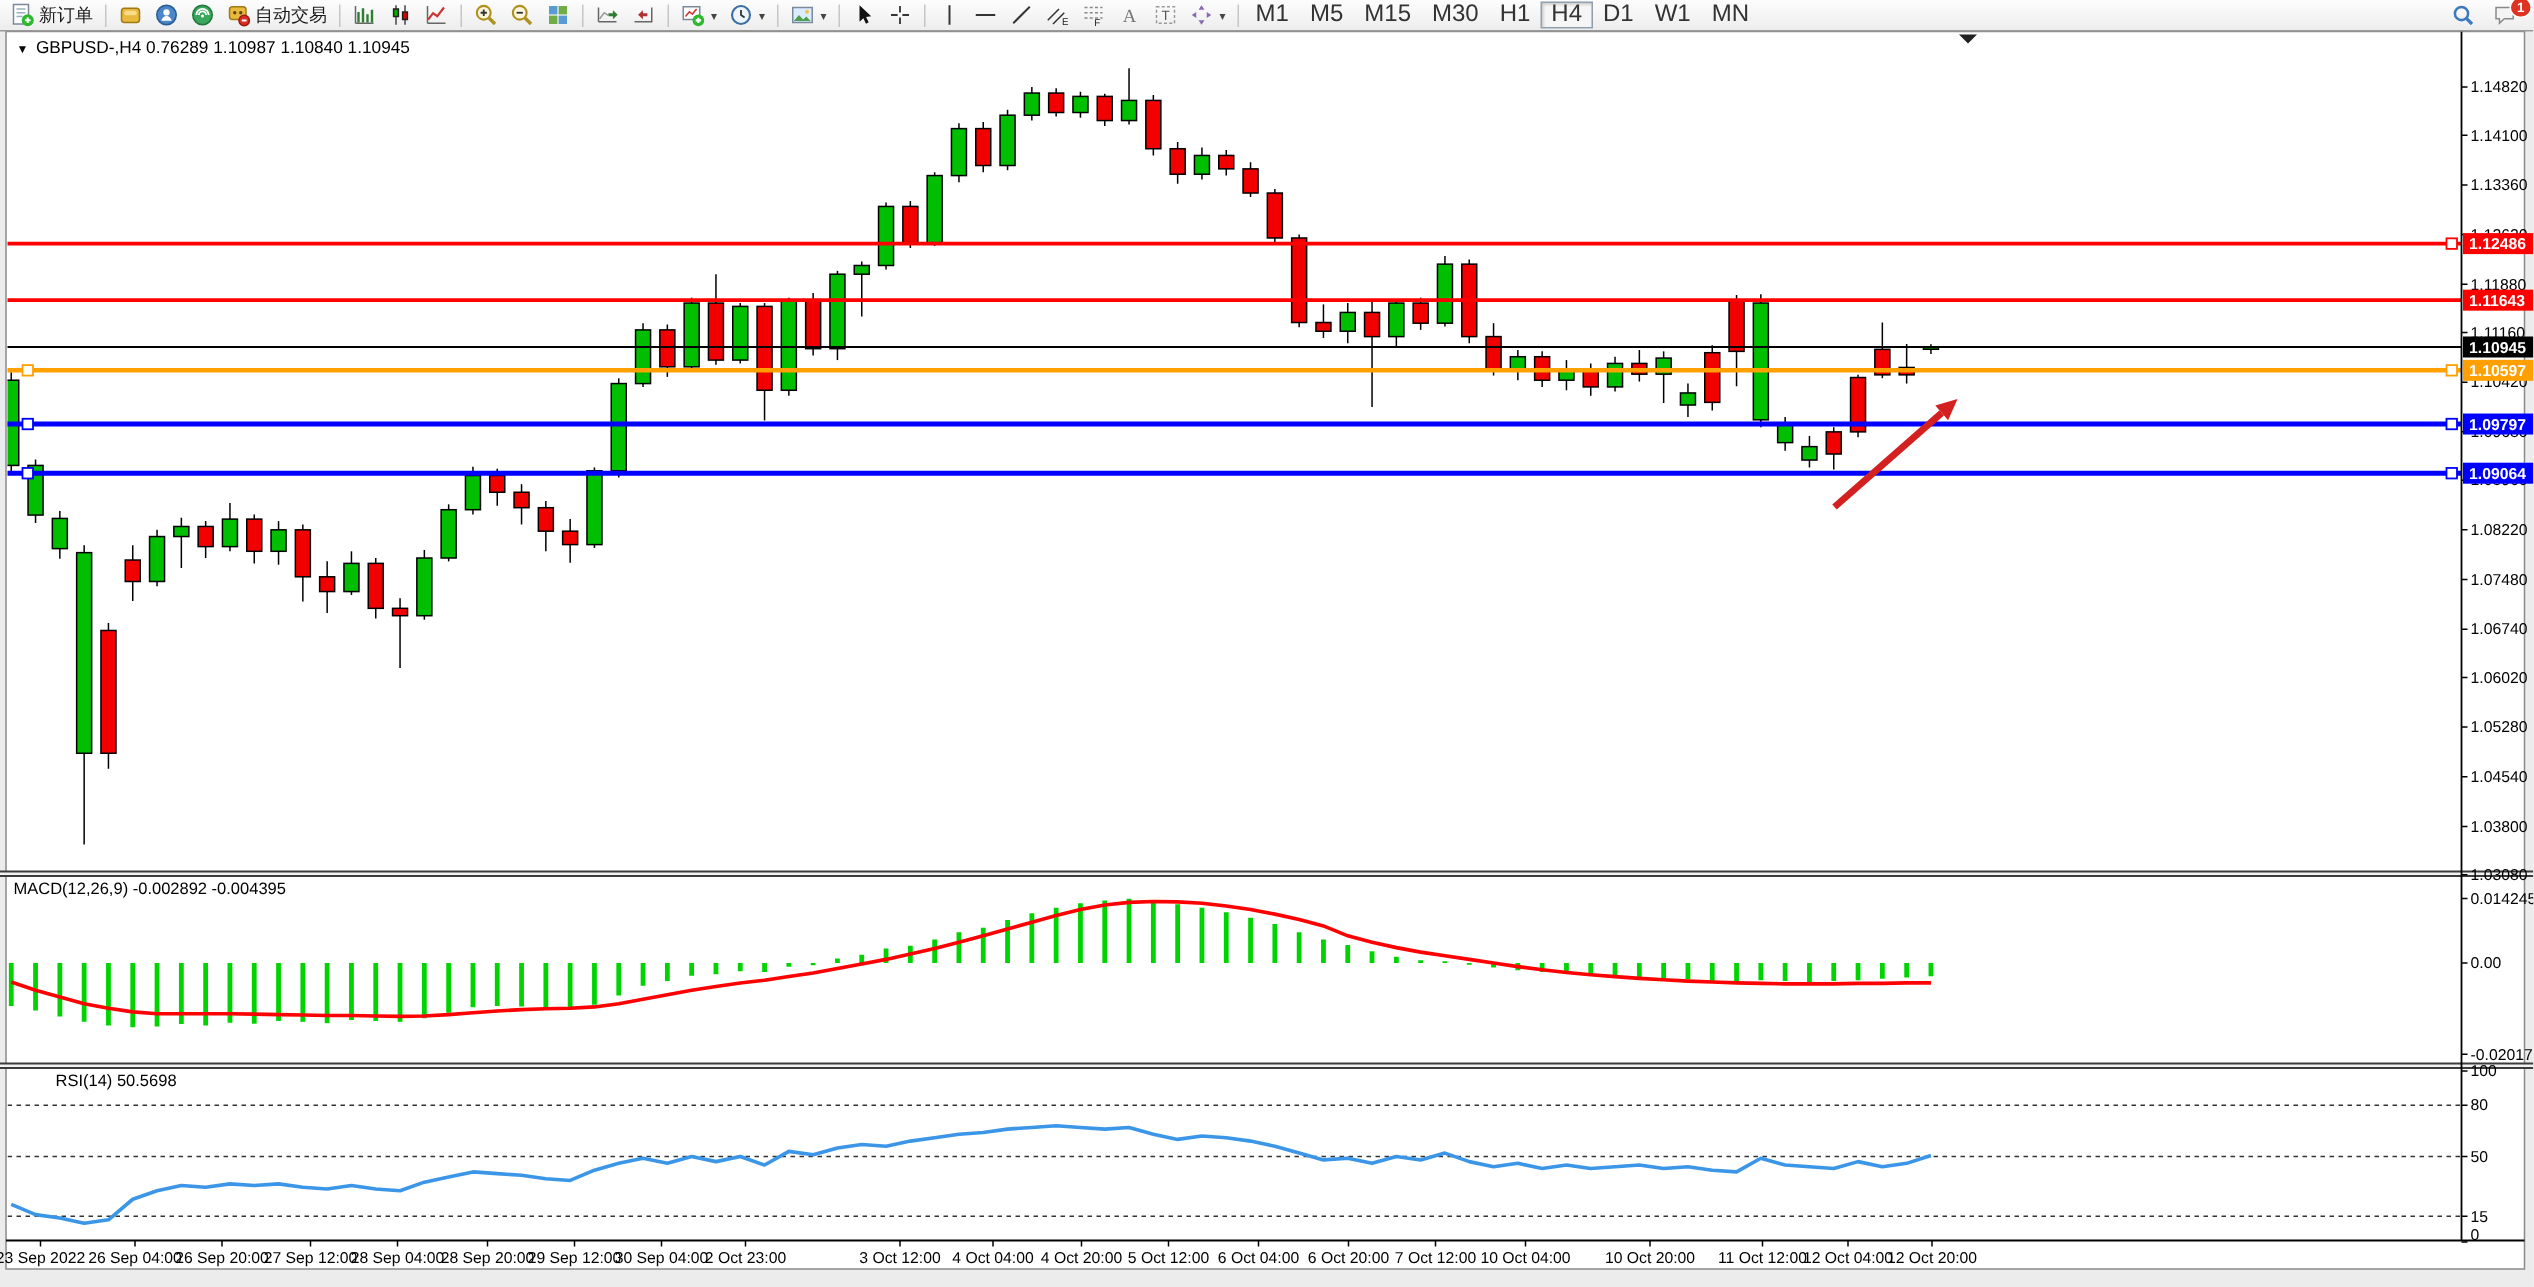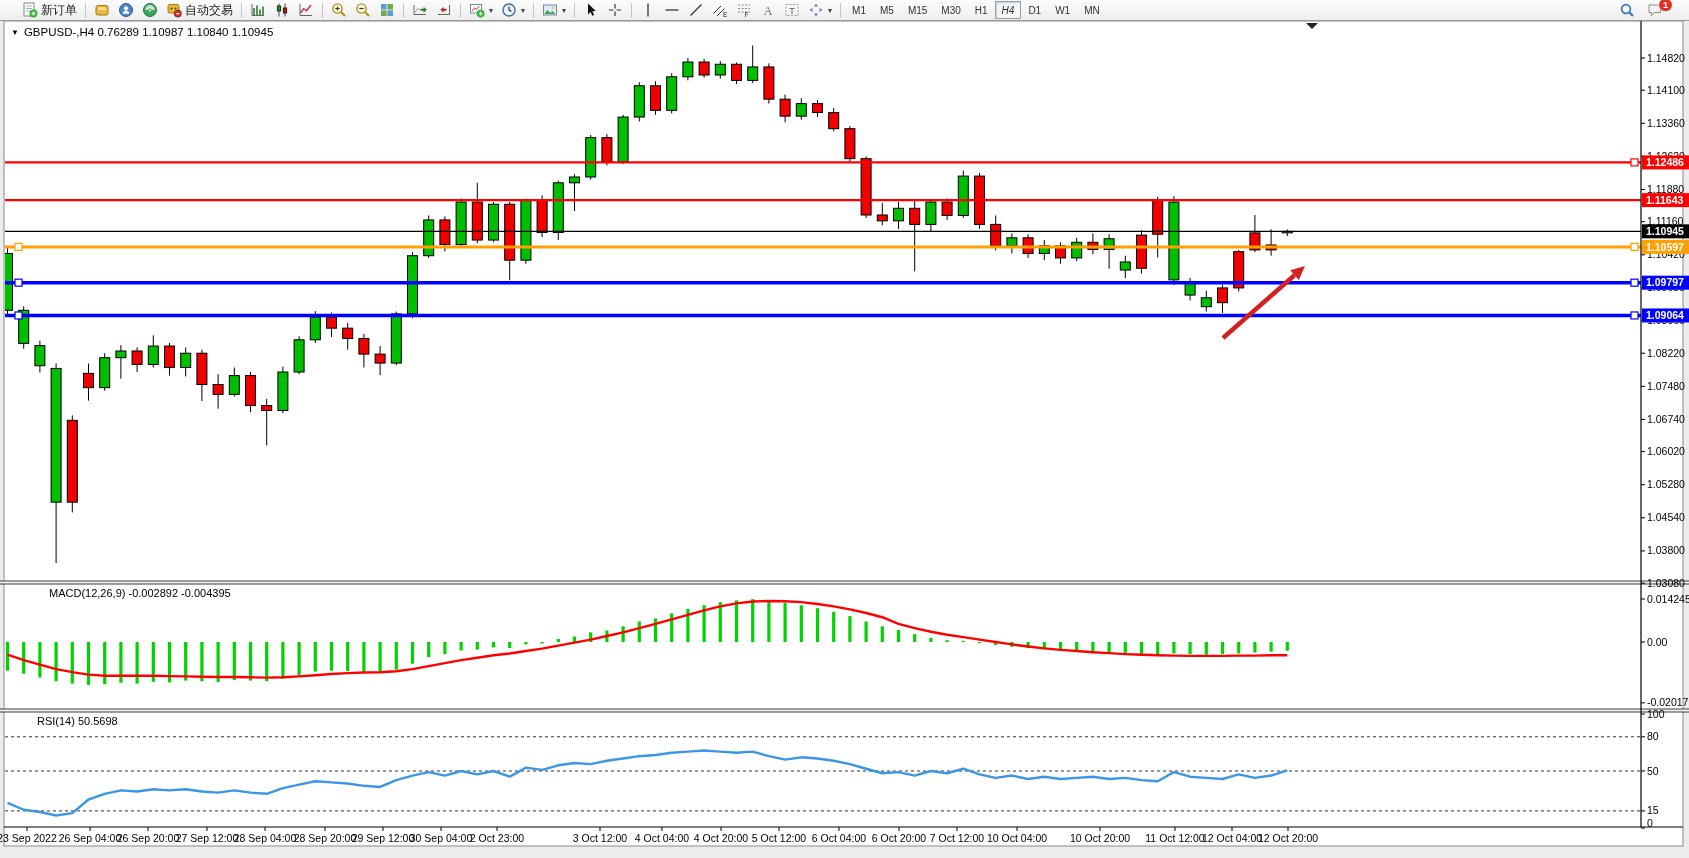--- a/index.html
+++ b/index.html
@@ -1,37 +1,37 @@
 <!DOCTYPE html>
 <html><head>
 <meta charset="utf-8">
 <style>
   html,body{margin:0;padding:0;background:#ececec;}
   .stage{position:relative;width:1689px;height:858px;background:#ececec;overflow:hidden;
          font-family:"Liberation Sans",sans-serif;-webkit-font-smoothing:antialiased;}
   
   .toolbar{position:absolute;left:0;top:0;right:0;height:20px;z-index:5;
            background:linear-gradient(#fdfdfd,#ededed);border-bottom:1px solid #9a9a9a;
-           display:flex;align-items:center;padding:0 18px;}
+           display:flex;align-items:center;padding:0 3px;}
   .tb-btn{height:18px;display:flex;align-items:center;gap:3px;padding:0 3px;border:1px solid transparent;
           border-radius:2px;font-size:12px;color:#1a1a1a;white-space:nowrap;cursor:default;}
   .tb-btn svg{display:block;}
   .tb-sep{width:1px;height:15px;background:#c6c6c6;margin:0 4px;flex:0 0 auto;}
   .dd{font-size:8px;color:#444;margin-left:1px;}
-  .tf-btn{height:16px;display:flex;align-items:center;padding:0 6px;font-size:10px;color:#333;border:1px solid transparent;}
-  .tf-btn.active{background:#f6f6f6;border:1px solid #8fa0b0;box-shadow:inset 1px 1px 2px rgba(0,0,0,.18);font-style:italic;}
+  .tf-btn{height:16px;display:flex;align-items:center;padding:0 6px;font-size:16px;color:#333;border:1px solid transparent;}
+  .tf-btn.active{background:#f6f6f6;border:1px solid #8fa0b0;box-shadow:inset 1px 1px 2px rgba(0,0,0,.18);}
   .tb-right{margin-left:auto;display:flex;align-items:center;gap:4px;padding-right:4px;}
   .icon-wrap{position:relative;display:flex;align-items:center;}
   .badge{position:absolute;top:-3px;right:-7px;background:#e03222;color:#fff;border-radius:8px;
          font-size:9px;line-height:12px;padding:0 4px;font-weight:bold;border:1px solid #fff;}
   
   .chart-title{position:absolute;left:11px;top:26px;font-size:11.5px;color:#000;display:flex;align-items:center;gap:5px;z-index:3;}
   .chart-title .tri{font-size:8px;color:#000;}
   .ind-label{position:absolute;left:9px;font-size:11px;color:#000;z-index:3;}
-  #macd-label{top:587px;margin-left:40px;}
+  #macd-label{top:587px;}
   #rsi-label{top:715px;margin-left:28px;}
   svg#plot{position:absolute;left:0;top:0;z-index:1;}
 </style>
 </head>
 <body>
 
 <div class="stage">
   <div class="toolbar" id="toolbar">
       <div class="tb-btn">
         <svg width="16" height="16" viewBox="0 0 16 16">

